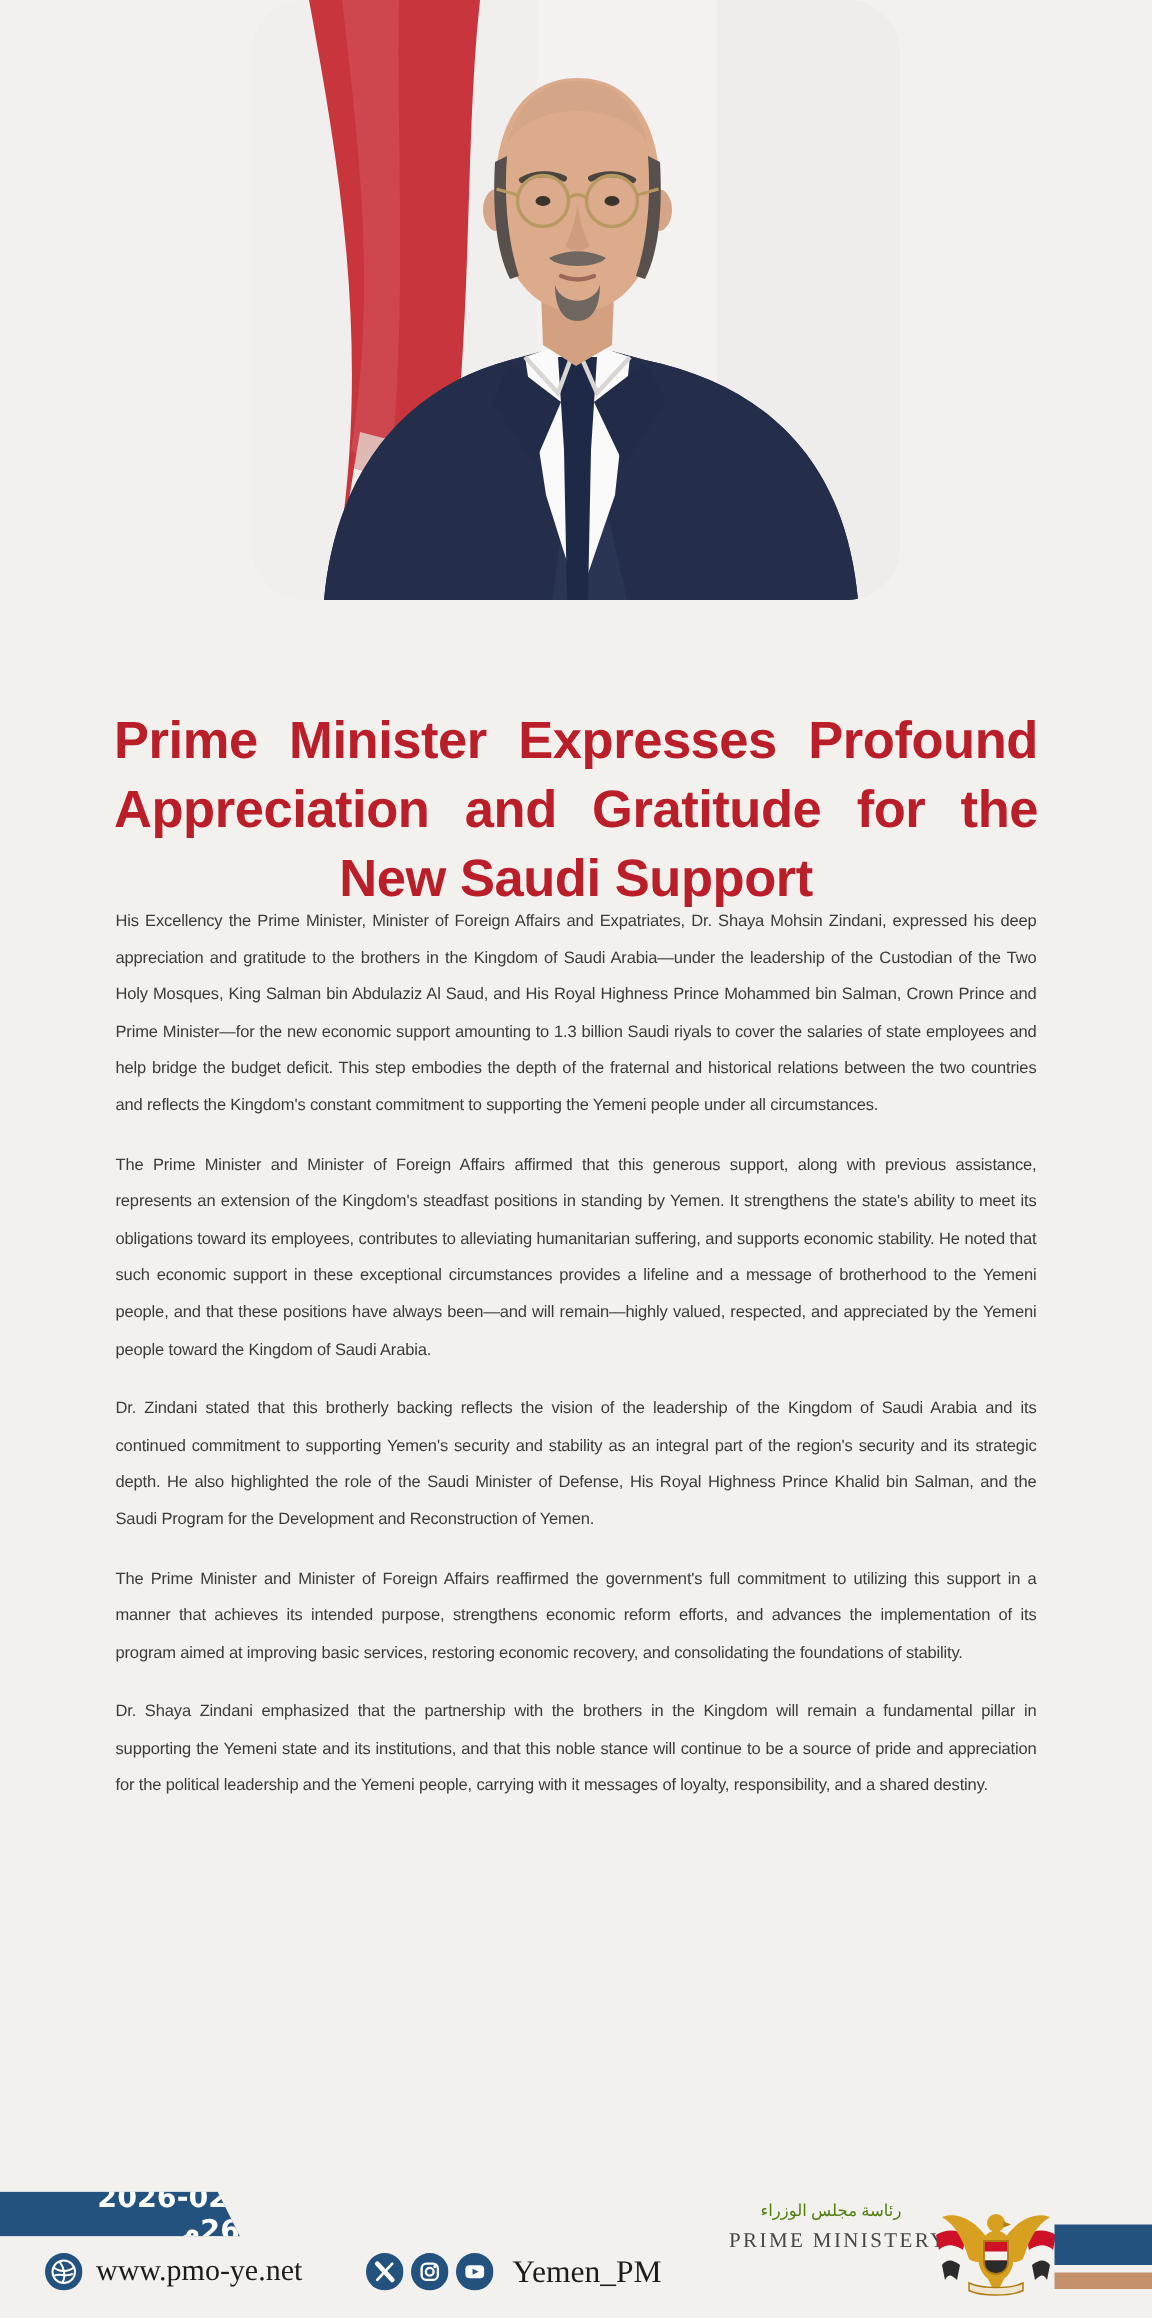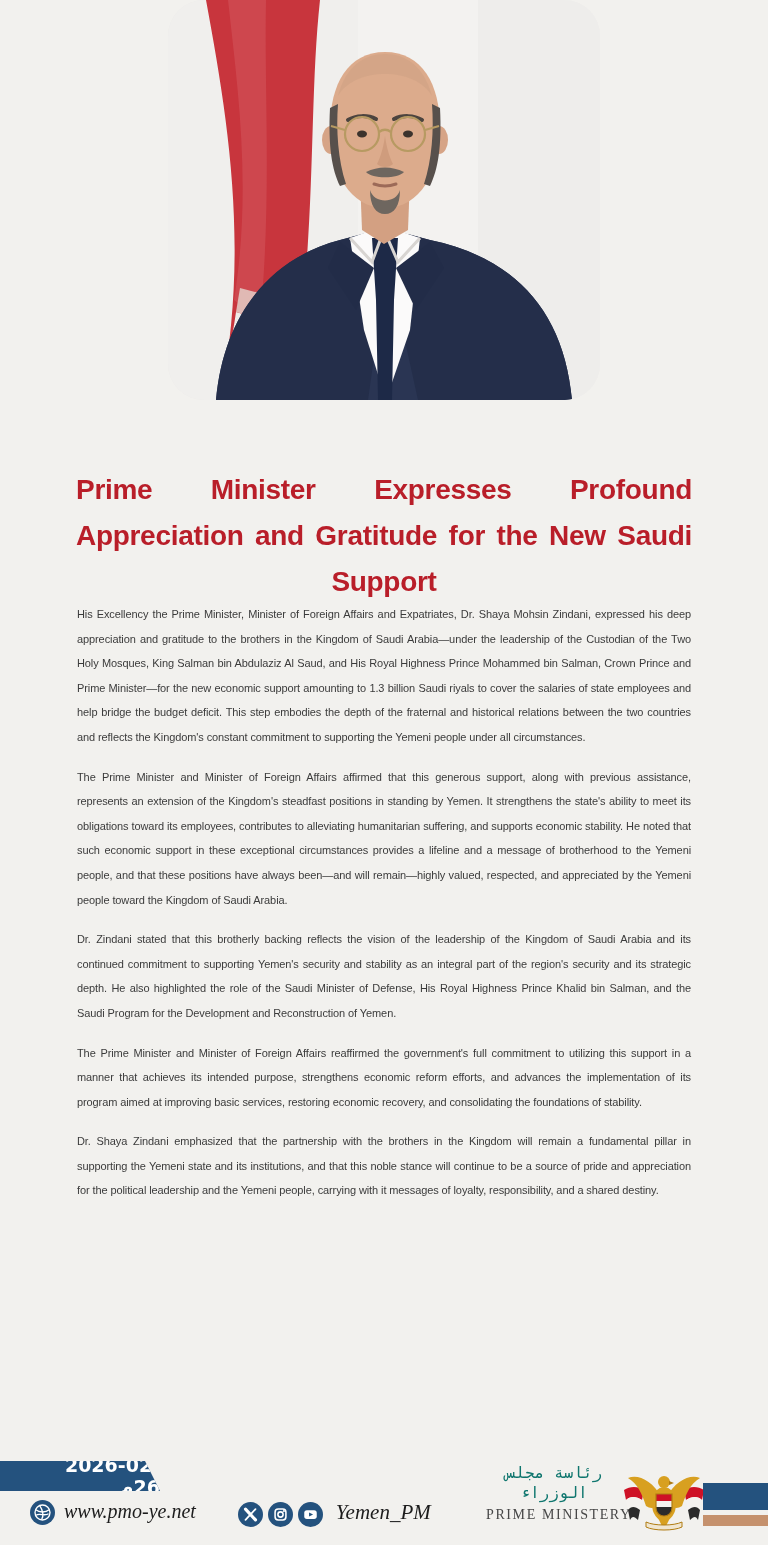--- a/index.html
+++ b/index.html
@@ -12,21 +12,21 @@
   
   .photo-wrap{
     position:absolute;left:168px;top:0;width:432px;height:400px;
     border-radius:36px;overflow:hidden;background:#eceae8;
   }
   .photo-wrap svg{display:block;}
 
   
   .headline{
     position:absolute;left:76px;top:448px;width:616px;
-    color:#b91e29;font-weight:bold;font-size:28px;line-height:46px;
+    color:#b91e29;font-weight:bold;font-size:35px;line-height:46px;
     letter-spacing:-0.3px;
     text-align:justify;text-align-last:center;
   }
 
   
   .article{
     position:absolute;left:77px;top:602px;width:614px;
     color:#3b3b3b;font-size:11px;line-height:24.6px;
     font-weight:500;letter-spacing:-0.1px;
     text-align:justify;
@@ -41,39 +41,39 @@
     background:#24527e;color:#fff;
     clip-path:polygon(0 0,145px 0,160px 100%,0 100%);
     display:flex;align-items:center;
     padding-left:0;box-sizing:border-box;
     font-family:"DejaVu Sans",sans-serif;font-weight:bold;font-size:19px;
   }
   .date-banner span{margin-left:34px;direction:rtl;unicode-bidi:plaintext;}
 
   .footer-links{
     position:absolute;left:30px;top:42px;height:28px;
-    display:flex;font-style:italic;
+    display:flex;align-items:center;
   }
   .round-icon{width:25px;height:25px;flex:0 0 auto;}
   .website-text{
     font-family:"Liberation Serif",serif;font-size:20px;color:#1c1c1c;
     margin-left:9px;
   }
   .social-group{display:flex;align-items:center;margin-left:42px;}
   .social-group .round-icon{margin-right:5px;}
   .handle-text{
     font-family:"Liberation Serif",serif;font-size:21px;color:#1c1c1c;
     margin-left:8px;
   }
 
   .brand-text{
     position:absolute;left:486px;top:6px;width:136px;text-align:center;
   }
   .brand-ar{
-    font-family:Liberation Mono, monospace;font-size:16px;color:#0f766e;
+    font-family:Liberation Serif, serif;font-size:11px;color:#4d7c0f;
     direction:rtl;line-height:20px;
   }
   .brand-en{
     font-family:"Liberation Serif",serif;font-size:14px;color:#474747;
     letter-spacing:1.6px;margin-top:3px;white-space:nowrap;
   }
   .emblem{position:absolute;left:620px;top:12px;width:88px;height:62px;}
   .bar-blue{position:absolute;left:703px;top:25px;width:65px;height:27px;background:#24527e;}
   .bar-tan {position:absolute;left:703px;top:57px;width:65px;height:11px;background:#c5916d;}
 </style>

